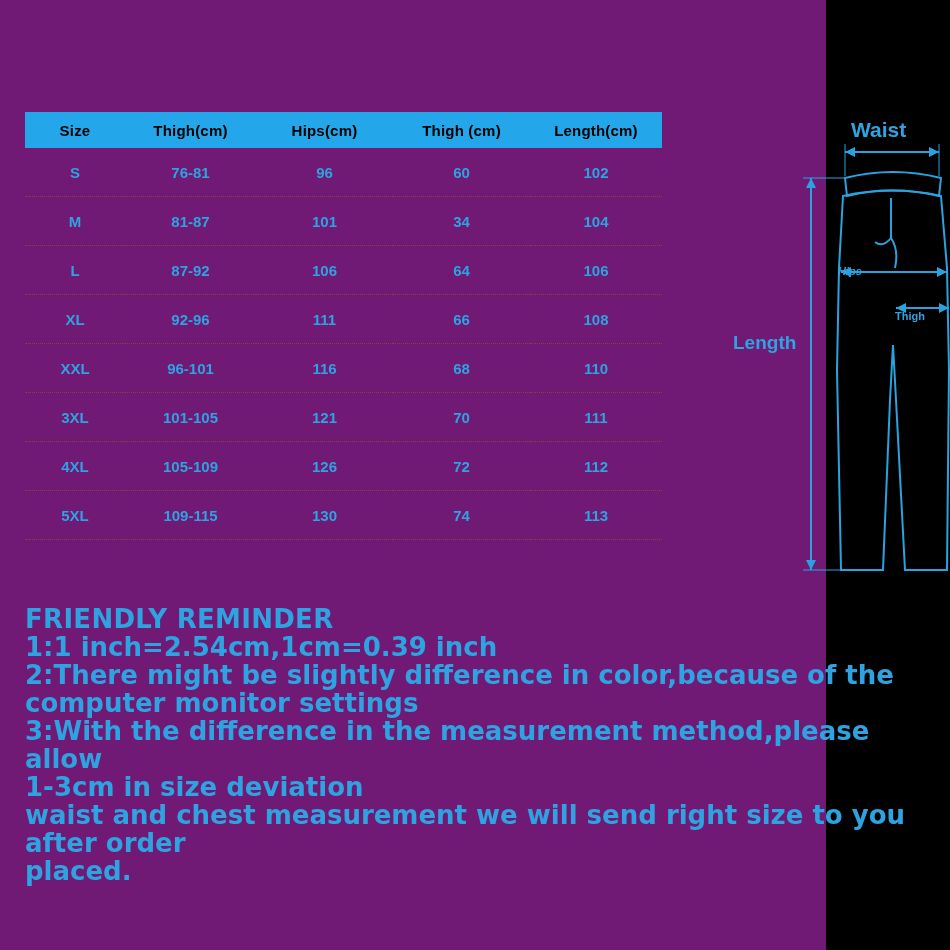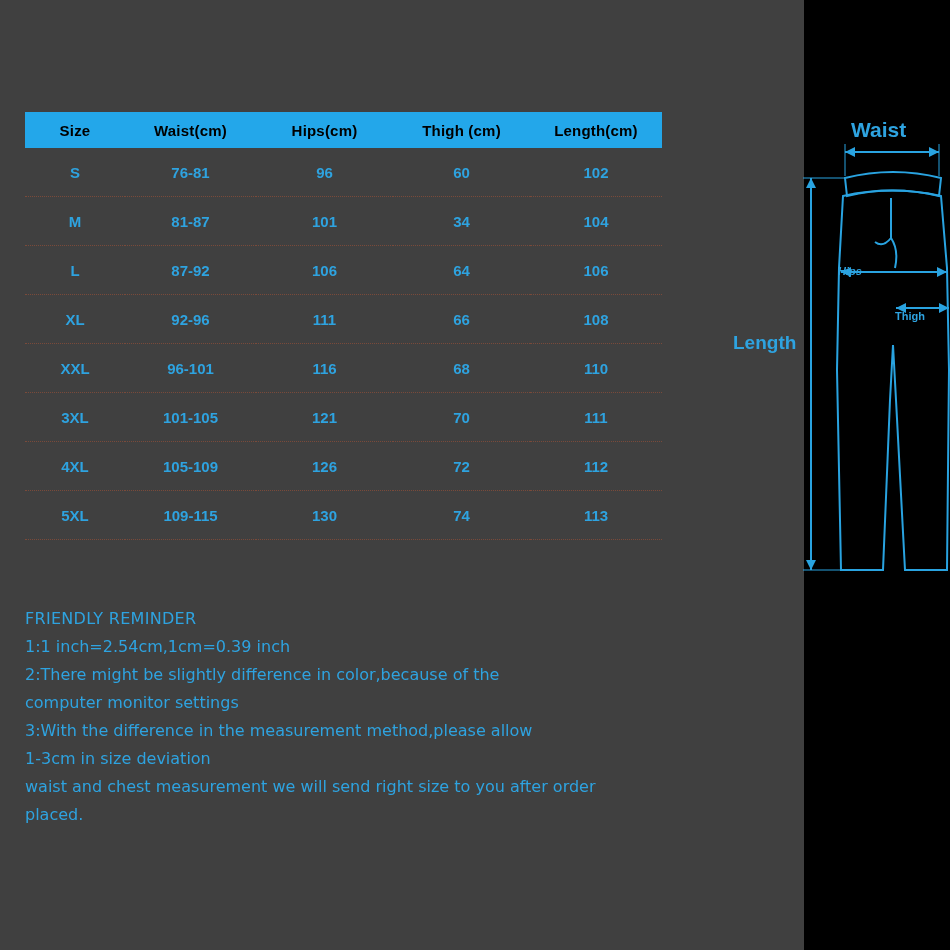--- a/index.html
+++ b/index.html
@@ -14,21 +14,22 @@
     font-family: "Liberation Sans", sans-serif;
     color: #29a3e0;
     position: relative;
   }
 
   #page {
     position: absolute;
     left: 0; top: 0;
     width: 804px;
     height: 950px;
-    background: #404040;
+    background: #701a75;
+    padding-left: 22px;
   }
 
   
   #size-table {
     position: absolute;
     left: 25px;
     top: 112px;
     width: 637px;
     border-collapse: collapse;
   }
@@ -78,44 +79,45 @@
   #lbl-thigh  { left: 162px; top: 210px; font-size: 11px; }
   #lbl-length { left: 0px;   top: 232px; font-size: 19px; }
 
   
   #reminder {
     position: absolute;
     left: 25px;
     top: 605px;
     width: 890px;
     color: #2ea3e0;
-    font-size: 16px;
+    font-size: 26px;
     line-height: 28px;
     font-family: "DejaVu Sans", sans-serif;
+    font-weight: bold;
   }
   #reminder .line { white-space: pre-wrap; }
   #reminder .title { letter-spacing: 0.3px; }
 </style>
 </head>
 <body>
 
 <div id="page">
 
   <table id="size-table">
     <colgroup>
       <col class="c-size">
         <col class="c-waist">
         <col class="c-hips">
         <col class="c-thigh">
         <col class="c-length">
     </colgroup>
     <thead>
       <tr>
         <th>Size</th>
-        <th>Waist(cm)</th>
+        <th>Thigh(cm)</th>
         <th>Hips(cm)</th>
         <th>Thigh (cm)</th>
         <th>Length(cm)</th>
       </tr>
     </thead>
     <tbody>
       <tr>
         <td>S</td>
         <td>76-81</td>
         <td>96</td>

